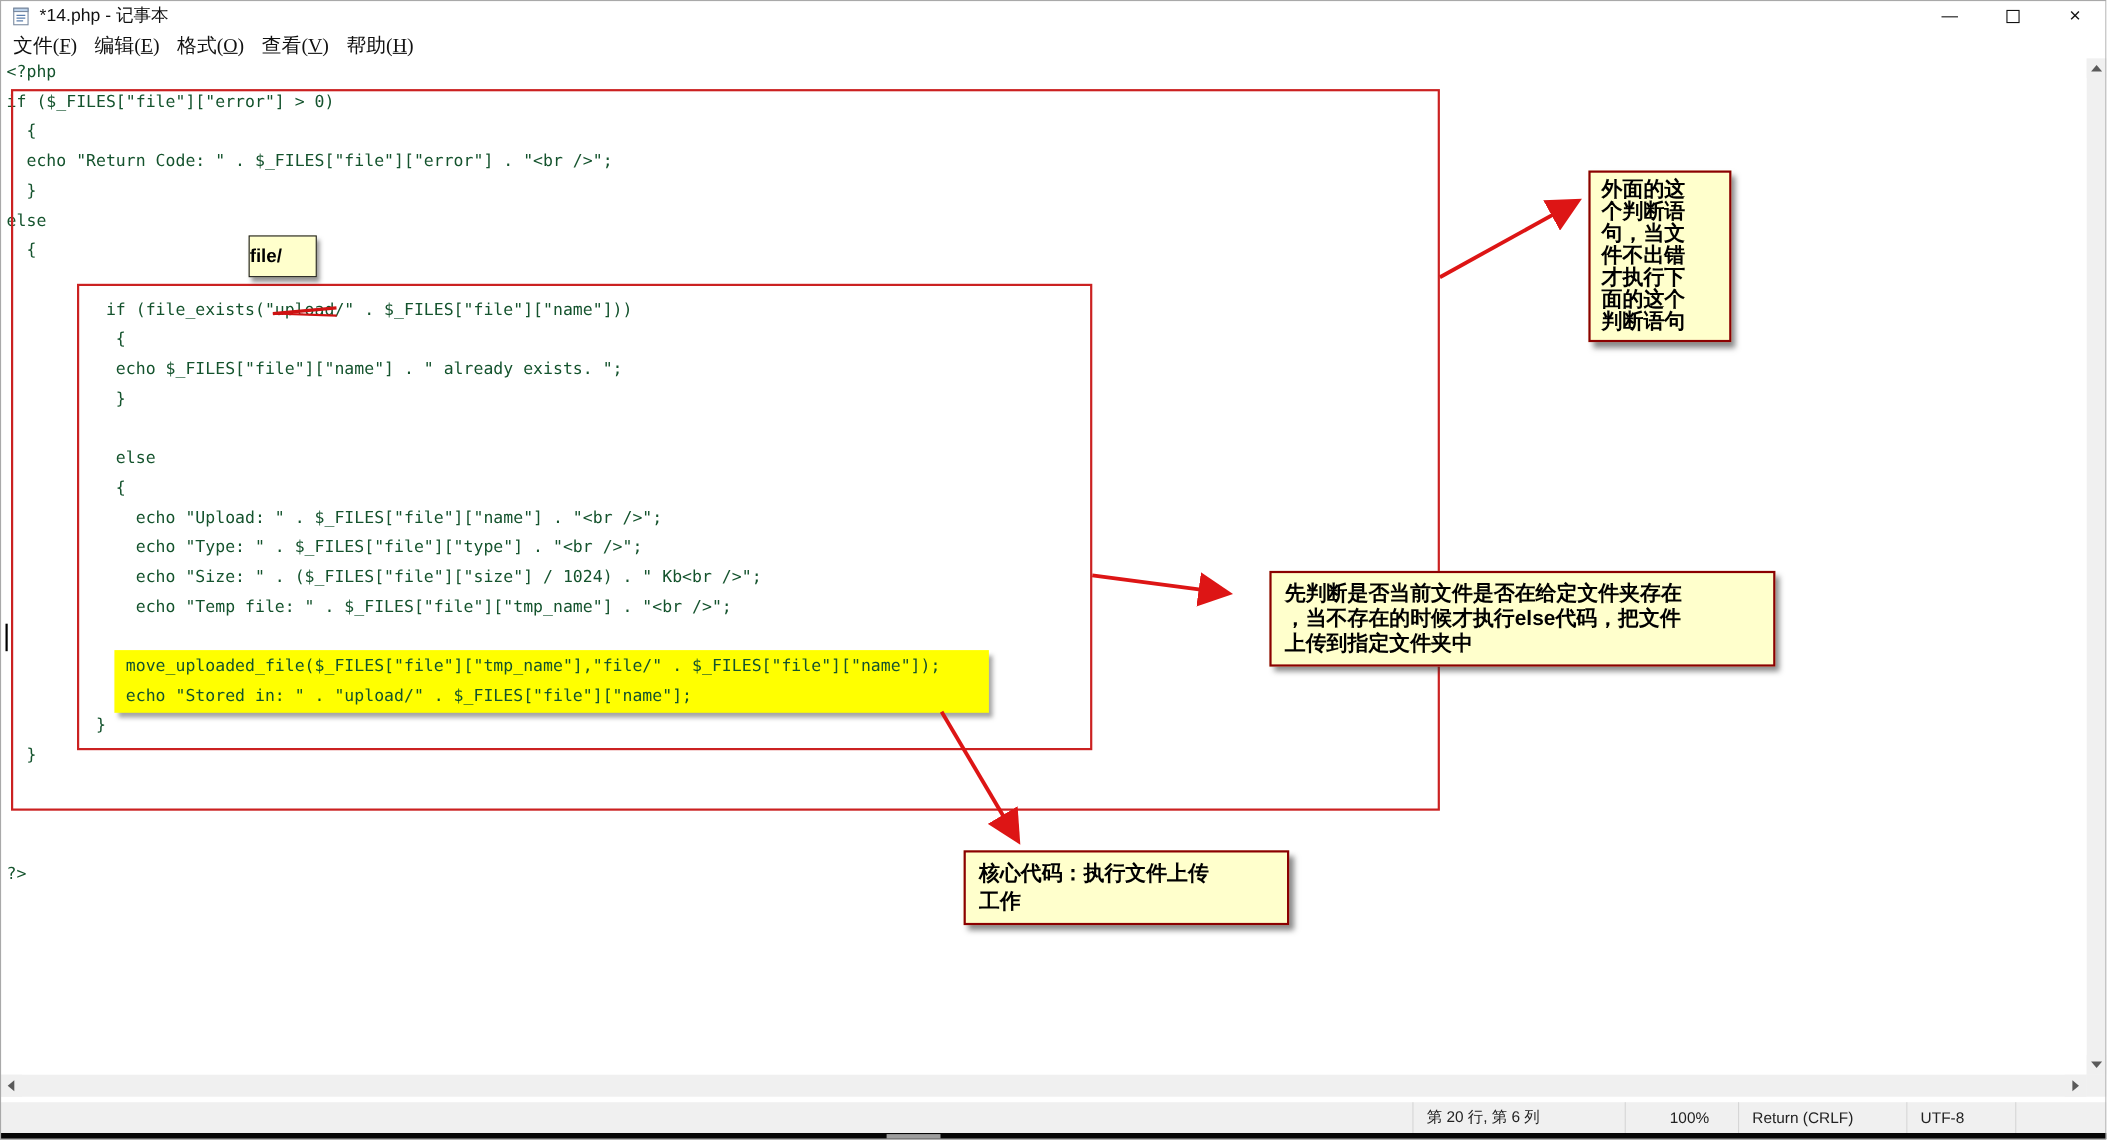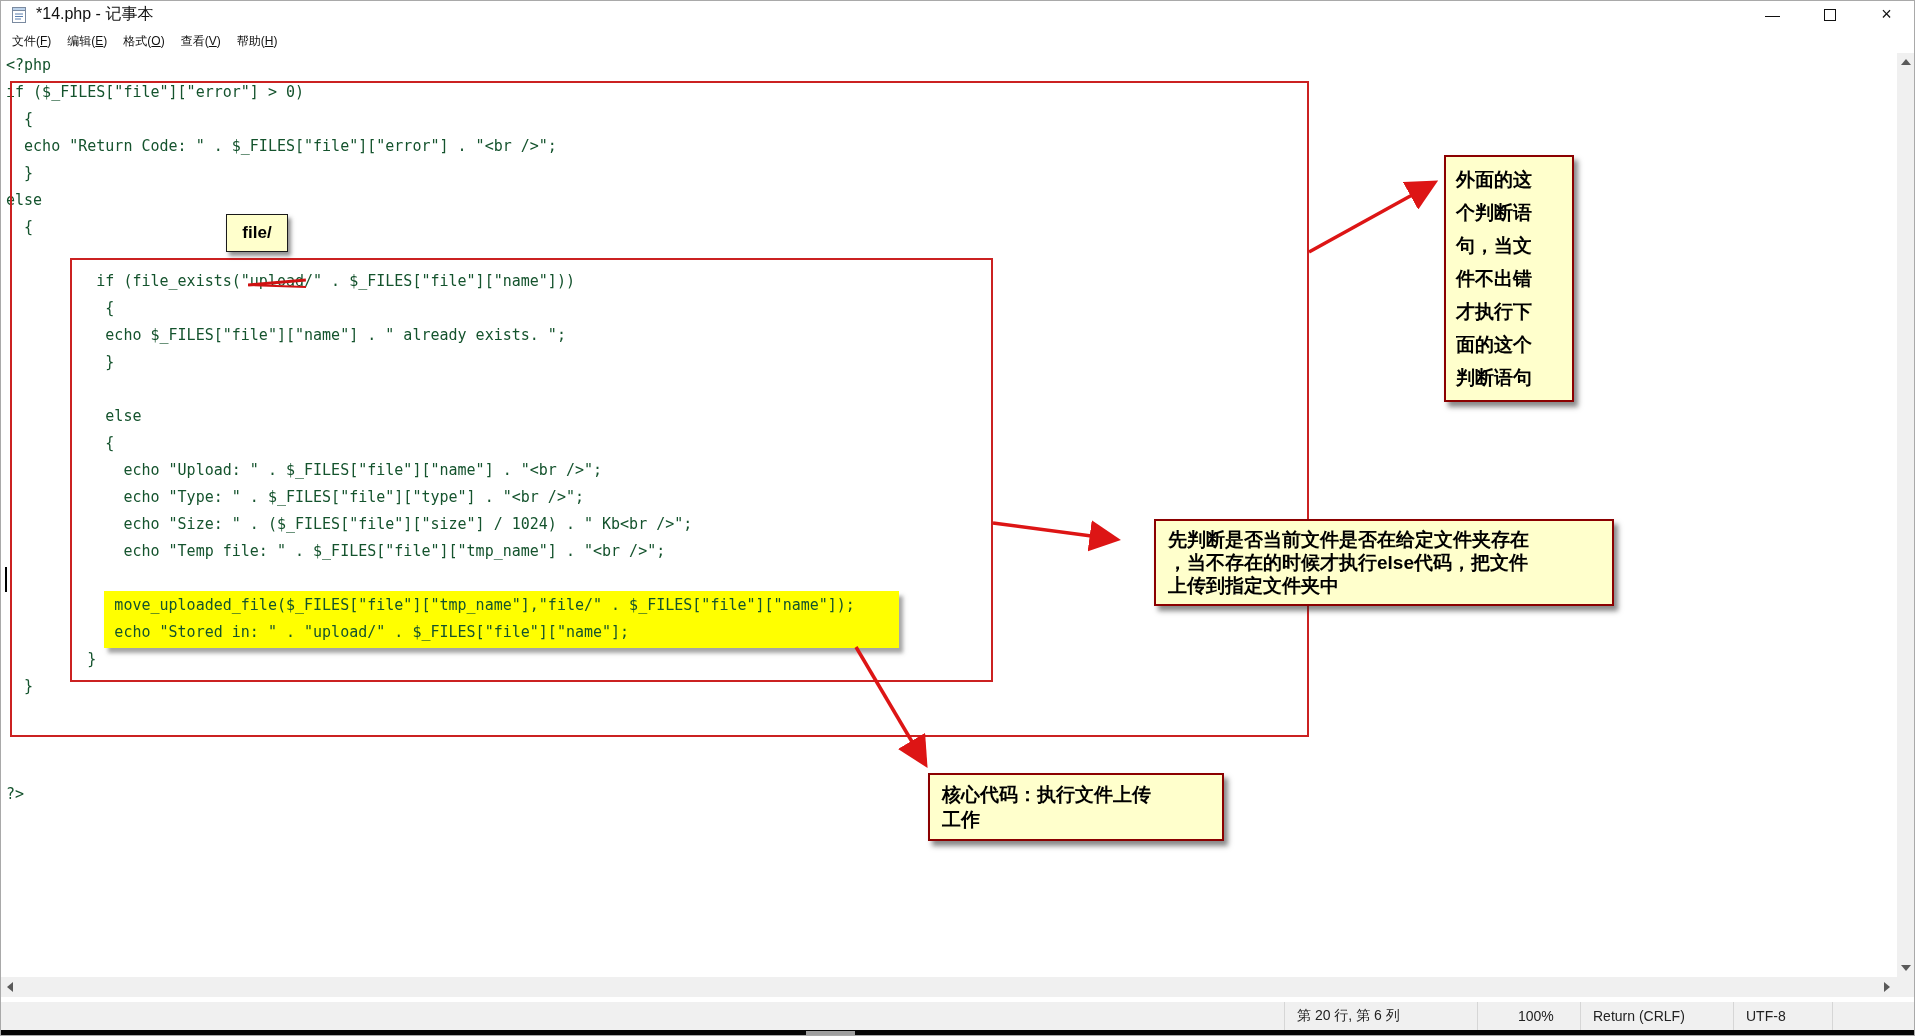--- a/index.html
+++ b/index.html
@@ -12,21 +12,21 @@
   
   .titlebar{position:absolute;left:0;top:0;width:1915px;height:29px;background:#fff;display:flex;align-items:center;z-index:20;}
   .app-icon{width:18px;height:18px;margin:0 8px 0 10px;flex:0 0 auto;}
   .title-text{font-size:16px;color:#111;}
   .win-buttons{position:absolute;right:0;top:0;height:29px;display:flex;}
   .win-btn{width:57px;height:29px;display:flex;align-items:center;justify-content:center;font-size:15px;color:#111;background:#fff;}
   .win-btn.max span{display:block;width:10px;height:10px;border:1px solid #111;}
 
   
   .menubar{position:absolute;left:0;top:29px;width:1915px;height:24px;background:#fff;display:flex;align-items:center;padding-left:4px;z-index:20;}
-  .menu-item{font-size:12px;padding:2px 8px;color:#111;white-space:nowrap;}
+  .menu-item{font-size:18px;padding:2px 8px;color:#111;white-space:nowrap;font-family:Liberation Serif, serif;}
   .menu-item u{text-decoration:underline;}
 
   
   .editor{position:absolute;left:0;top:53px;width:1897px;height:924px;background:#fff;}
   pre.code{
     position:absolute;left:6px;top:52px;margin:0;z-index:2;
     font-family:"DejaVu Sans Mono","Liberation Mono",monospace;
     font-size:15px;line-height:27px;white-space:pre;color:#14532d;
   }
   .caret{position:absolute;left:5px;top:567px;width:2px;height:25px;background:#000;z-index:3;}
@@ -39,27 +39,27 @@
   .redbox.inner{left:70px;top:258px;width:919px;height:420px;}
   .strike{position:absolute;background:#cf1212;z-index:4;}
   .strike.s1{left:248px;top:281px;width:58px;height:3px;transform:rotate(-5deg);}
   .strike.s2{left:248px;top:285px;width:58px;height:2px;transform:rotate(2deg);}
 
   .note{
     position:absolute;background:#ffffcc;border:2px solid #8b0000;z-index:5;
     font-size:19px;font-weight:bold;color:#000;white-space:pre-line;
     box-shadow:4px 5px 5px rgba(40,40,40,.55);
   }
-  .note.top-right{left:1444px;top:155px;width:106px;padding:6px 10px;line-height:33px;}
+  .note.top-right{left:1444px;top:155px;width:106px;padding:6px 10px;line-height:20px;}
   .note.middle{left:1154px;top:519px;width:432px;padding:7px 12px;line-height:23px;}
-  .note.bottom{left:928px;top:773px;width:268px;padding:7px 12px;line-height:25px;}
+  .note.bottom{left:876px;top:773px;width:268px;padding:7px 12px;line-height:25px;}
   .sticky-file{
     position:absolute;left:226px;top:214px;width:60px;height:36px;z-index:5;
     background:#ffffcc;border:1px solid #1a1a1a;box-shadow:3px 4px 4px rgba(40,40,40,.5);
-    display:flex;align-items:center;justify-content:center;
+    display:flex;align-items:center;
     font-size:17px;font-weight:bold;font-family:"Liberation Sans",sans-serif;
   }
   svg.arrows{position:absolute;inset:0;width:1915px;height:1036px;z-index:6;pointer-events:none;}
 
   
   .hscroll{position:absolute;left:0;top:977px;width:1897px;height:20px;background:#f0f0f0;z-index:10;}
   .vscroll{position:absolute;left:1897px;top:53px;width:18px;height:924px;background:#f0f0f0;z-index:10;}
   .sb-btn{position:absolute;display:flex;align-items:center;justify-content:center;background:#f0f0f0;}
   .hscroll .sb-left{left:0;top:0;width:20px;height:20px;}
   .hscroll .sb-right{right:0;top:0;width:20px;height:20px;}

